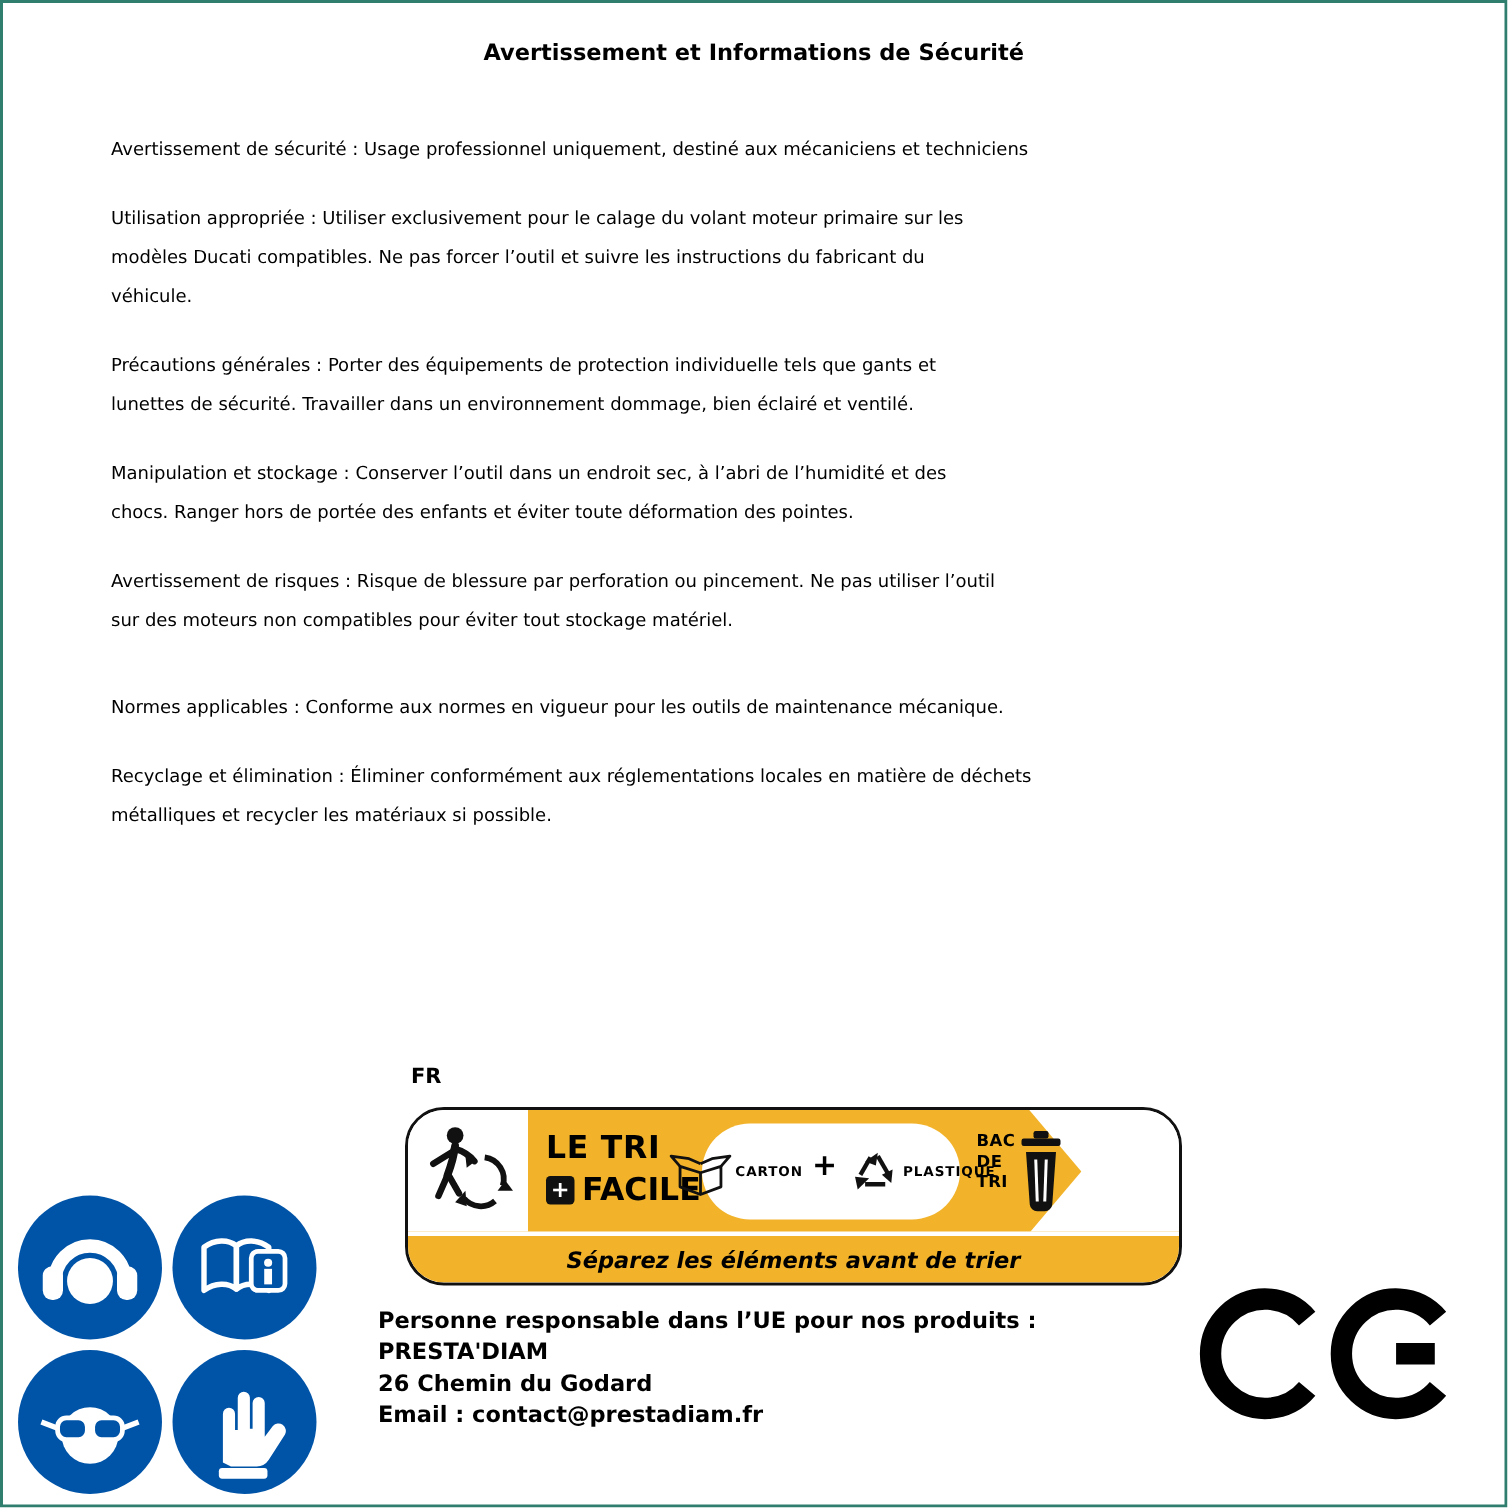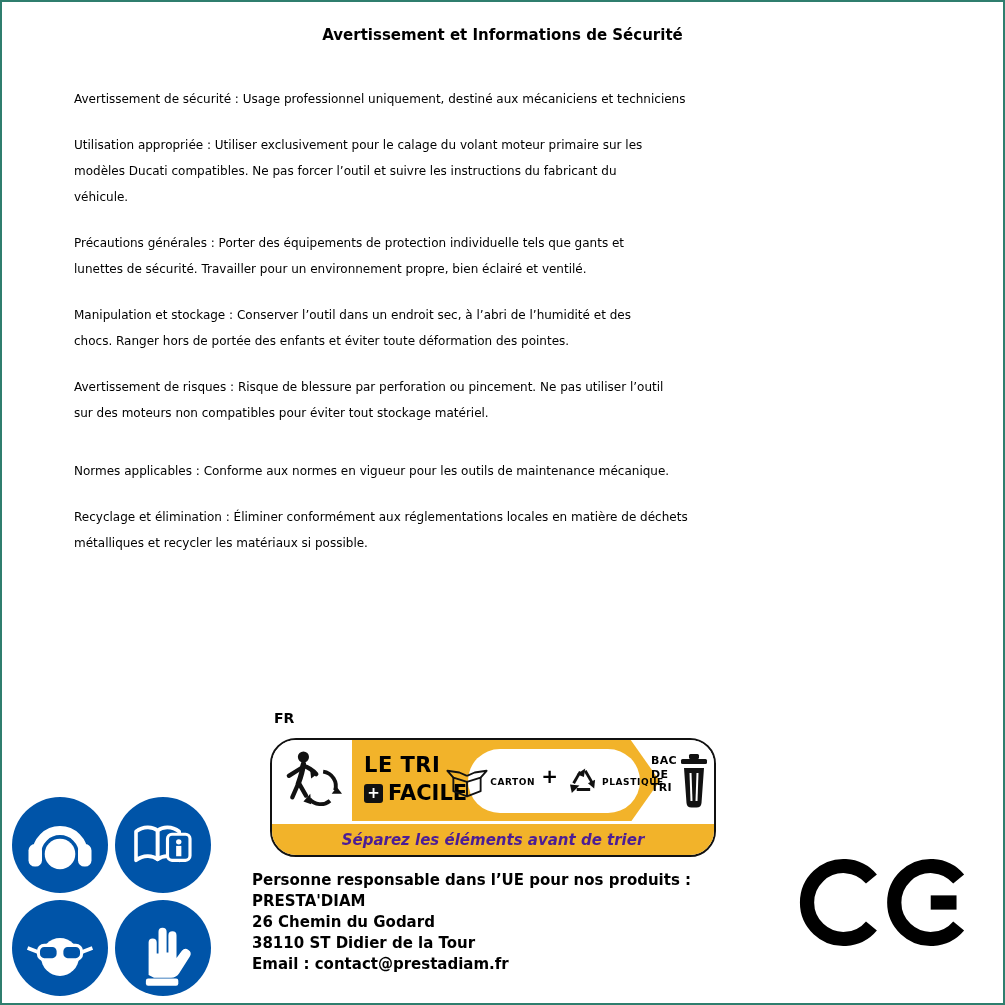--- a/index.html
+++ b/index.html
@@ -24,21 +24,21 @@
   }
   .msign {
     border-radius:50%; background:#0054A8;
     display:flex; align-items:center; justify-content:center;
   }
   .msign svg { width:90px; height:90px; }
 
   
   .fr-label { position:absolute; left:272px; top:708px; font-size:14px; font-weight:700; }
   .banner {
-    position:absolute; left:268px; top:736px; width:446px; height:119px;
+    position:absolute; left:268px; top:736px; width:518px; height:119px;
     box-sizing:border-box; border:2.5px solid #111; border-radius:26px;
     background:#fff; overflow:hidden;
   }
   .banner-top { position:relative; height:82px; background:#fff; }
   .yellow-bg {
     position:absolute; top:0; bottom:0; left:80px; right:0; background:#F2B32A;
     clip-path:polygon(0 0, 77% 0, 85% 50%, 77% 100%, 0 100%);
   }
   .triman-box { position:absolute; left:0; top:0; width:80px; height:82px;
     display:flex; align-items:center; justify-content:center; }
@@ -52,21 +52,21 @@
     display:flex; align-items:center; justify-content:center; gap:6px; }
   .mat { display:flex; flex-direction:row; align-items:center; }
   .mat-label { font-size:9px; font-weight:700; letter-spacing:0.6px; margin-top:1px; }
   .mat-plus { font-size:20px; font-weight:800; margin-top:-10px; }
   .bac-text { position:absolute; left:379px; top:14px; font-size:11px; font-weight:800;
     line-height:13.5px; letter-spacing:0.3px; }
   .bin { position:absolute; left:407px; top:12px; }
   .banner-strip {
     position:absolute; left:0; right:0; bottom:0; height:31px; background:#F2B32A;
     border-top:3px solid #fff; display:flex; align-items:center; justify-content:center;
-    font-style:italic; font-weight:700; font-size:15px; color:#4c1d95;
+    font-style:italic; font-weight:700; font-size:15px; color:#000000;
   }
 
   
   .responsible { position:absolute; left:250px; top:868px; width:490px;
     text-align:left; font-size:15px; font-weight:700; line-height:21px; }
 
   
   .ce { position:absolute; left:797px; top:856px; }
   .ce svg { width:178px; height:89px; }
 </style>
@@ -81,21 +81,21 @@
     <div class="para">
       <div class="line">Avertissement de sécurité : Usage professionnel uniquement, destiné aux mécaniciens et techniciens</div>
     </div>
     <div class="para">
       <div class="line">Utilisation appropriée : Utiliser exclusivement pour le calage du volant moteur primaire sur les</div>
       <div class="line">modèles Ducati compatibles. Ne pas forcer l’outil et suivre les instructions du fabricant du</div>
       <div class="line">véhicule.</div>
     </div>
     <div class="para">
       <div class="line">Précautions générales : Porter des équipements de protection individuelle tels que gants et</div>
-      <div class="line">lunettes de sécurité. Travailler pour un environnement propre, bien éclairé et ventilé.</div>
+      <div class="line">lunettes de sécurité. Travailler dans un environnement dommage, bien éclairé et ventilé.</div>
     </div>
     <div class="para">
       <div class="line">Manipulation et stockage : Conserver l’outil dans un endroit sec, à l’abri de l’humidité et des</div>
       <div class="line">chocs. Ranger hors de portée des enfants et éviter toute déformation des pointes.</div>
     </div>
     <div class="para gap-lg">
       <div class="line">Avertissement de risques : Risque de blessure par perforation ou pincement. Ne pas utiliser l’outil</div>
       <div class="line">sur des moteurs non compatibles pour éviter tout stockage matériel.</div>
     </div>
     <div class="para">
@@ -231,21 +231,20 @@
       </div>
     </div>
 
     <div class="banner-strip">Séparez les éléments avant de trier</div>
   </div>
 
   <div class="responsible">
     <div>Personne responsable dans l’UE pour nos produits :</div>
     <div>PRESTA'DIAM</div>
     <div>26 Chemin du Godard</div>
-    <div>38110 ST Didier de la Tour</div>
     <div>Email : contact@prestadiam.fr</div>
   </div>
 
   <div class="ce">
     <svg viewBox="0 0 200 100">
       <g stroke="#000" stroke-width="16" fill="none">
         <path d="M81.4 23.6 A41 41 0 1 0 81.4 76.4"></path>
         <path d="M179.4 23.6 A41 41 0 1 0 179.4 76.4"></path>
         <path d="M148 50 H177"></path>
       </g>

